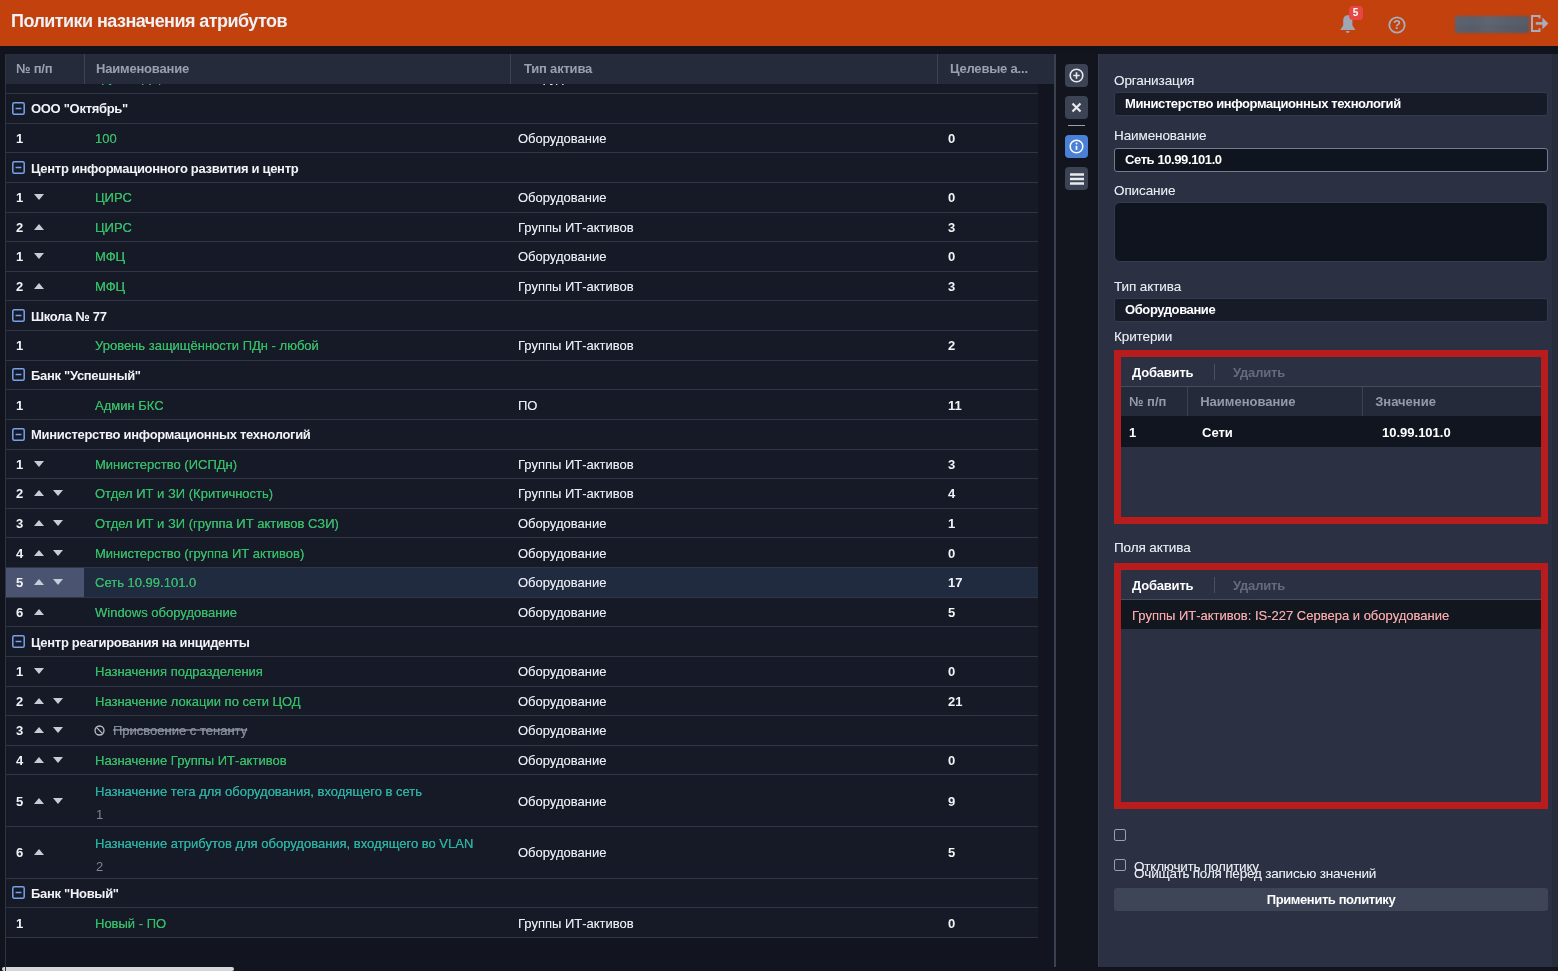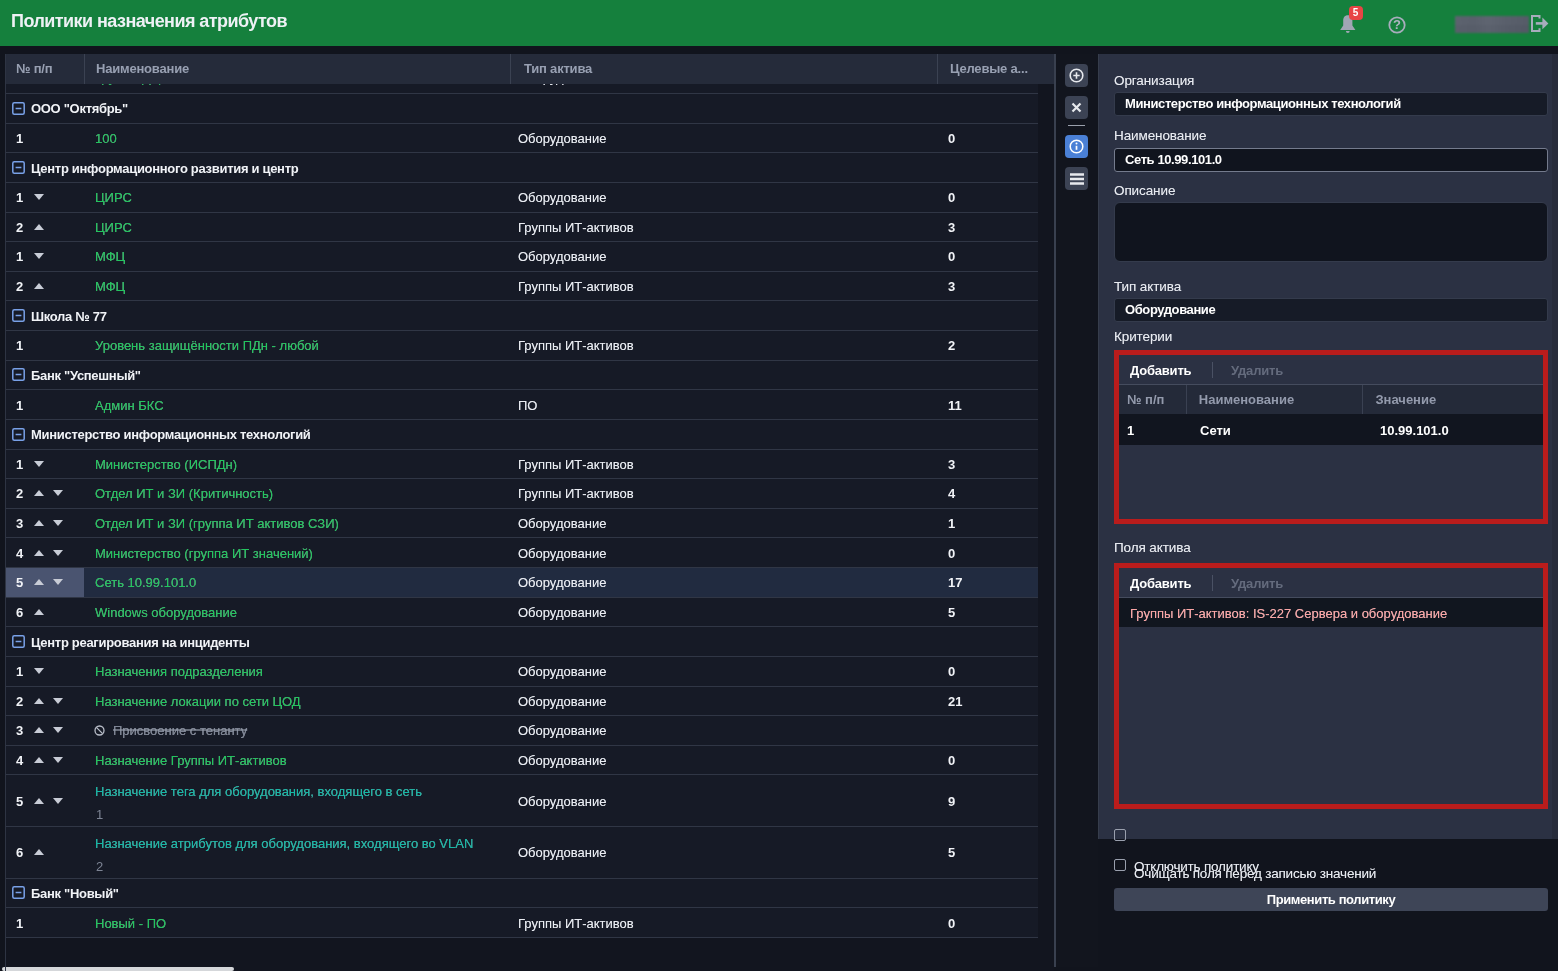--- a/index.html
+++ b/index.html
@@ -1,18 +1,18 @@
 <!DOCTYPE html>
 <html lang="ru"><head><meta charset="utf-8">
 <style>
 *{margin:0;padding:0;box-sizing:border-box}
 html,body{width:1558px;height:971px;overflow:hidden}
 body{background:#11141d;font-family:"Liberation Sans",sans-serif;position:relative;color:#e8ebf1}
 
-#topbar{position:absolute;left:0;top:0;width:1558px;height:46px;background:#15803d}
+#topbar{position:absolute;left:0;top:0;width:1558px;height:46px;background:#c2410c}
 #title{position:absolute;left:11px;top:11px;font-size:18px;font-weight:700;color:#eef1f5;letter-spacing:-0.55px}
 #bell{position:absolute;left:1338px;top:13px;line-height:0}
 #badge{position:absolute;left:1348.5px;top:5.5px;width:14px;height:14px;background:#e84545;border-radius:4px;color:#fff;font-size:10px;font-weight:700;text-align:center;line-height:14px}
 #help{position:absolute;left:1388px;top:16px}
 #blur1{position:absolute;left:1455px;top:16px;width:74px;height:17px;filter:blur(1px);background:linear-gradient(180deg,#5e6470 0%,#5e6470 55%,#535965 55%,#535965 100%)}
 #blur1:after{content:"";position:absolute;inset:0;background:linear-gradient(90deg,#5c626e 0%,#585e6a 25%,#5f6571 45%,#575d69 70%,#525864 100%);opacity:.7}
 #logout{position:absolute;left:1529px;top:13px;line-height:0}
 
 #table{position:absolute;left:5px;top:54px;width:1049px;height:917px;background:#12151f}
 #table:before{content:"";position:absolute;left:0;top:0;width:1px;height:100%;background:#2e3443;z-index:5}
@@ -43,27 +43,27 @@
 .l2a{position:absolute;left:90px;top:9px;font-size:13px;color:#14b8a6;text-shadow:0 0 .6px rgba(233,236,242,.55);white-space:nowrap}
 .l2b{position:absolute;left:91px;top:31.5px;font-size:13px;color:#7d8494}
 
 .rp .c2,.rp .c3{top:-14px;transform:none}
 
 #strip{position:absolute;left:1054px;top:54px;width:44px;height:913px;background:#12151e;border-left:2px solid #39404f}
 .tbtn{position:absolute;left:9px;width:23px;height:23px;background:#3c4354;border-radius:4px;display:flex;align-items:center;justify-content:center}
 .tbtn.act{background:#4a80d6}
 #tdiv{position:absolute;left:12px;top:71px;width:17px;height:1px;background:#9aa0ac}
 
-#panel{position:absolute;left:1098px;top:54px;width:460px;height:785px;background:#2b3143}
+#panel{position:absolute;left:1098px;top:54px;width:460px;height:913px;background:#2b3143}
 #panel:before{content:"";position:absolute;left:0;top:0;width:1px;height:100%;background:#363d4c}
 #panel .lab{position:absolute;left:16px;font-size:13.5px;color:#e7eaf0;text-shadow:0 0 .5px rgba(231,234,240,.5);letter-spacing:-0.1px}
 .inp{position:absolute;left:16px;width:434px;height:24px;background:#161b27;border:1px solid #343b4c;border-radius:3px;font-size:13px;font-weight:700;letter-spacing:-0.4px;color:#fff;line-height:22px;padding-left:10px;white-space:nowrap}
 .inpf{background:#10141e;border:1px solid #747b8d}
 #ta{position:absolute;left:16px;top:148px;width:434px;height:60px;background:#10141e;border:1px solid #343b4c;border-radius:6px}
-.box{position:absolute;left:16px;width:434px;border:5px solid #b91c1c;background:#2b3143}
+.box{position:absolute;left:16px;width:434px;border:7px solid #b91c1c;background:#2b3143}
 .btool{position:relative;height:30px;background:#2b3143;border-bottom:1px solid #454c5e}
 .btool .badd{position:absolute;left:11px;top:50%;transform:translateY(-50%);font-size:13px;font-weight:700;letter-spacing:-0.2px;color:#fff}
 .btool .bsep{position:absolute;left:93px;top:7px;width:1px;height:16px;background:#4a5164}
 .btool .bdel{position:absolute;left:112px;top:50%;transform:translateY(-50%);font-size:13px;font-weight:700;letter-spacing:-0.2px;color:#646b7d}
 .shead{position:relative;height:29px;background:#242a39;display:flex}
 .shead .sc{font-size:13px;font-weight:700;color:#939aac;line-height:29px;border-right:1px solid #3a4152;padding-left:8px}
 .s1{width:69px}.s2{width:180px;padding-left:12px !important}.s3{width:183px;border-right:none !important;padding-left:12px !important}
 .srow{position:relative;height:31px;background:#11151f}
 .srow .sv{position:absolute;top:50%;transform:translateY(-50%);font-size:13px;font-weight:700;color:#fff}
 .lrow{position:relative;height:29px;background:#11161f}
@@ -206,21 +206,21 @@
         <span class="up"></span>
         <span class="dn p2"></span>
         <span class="c2">Отдел ИТ и ЗИ (группа ИТ активов СЗИ)</span>
         <span class="c3">Оборудование</span>
         <span class="c4">1</span>
       </div>
       <div class="r">
         <span class="n">4</span>
         <span class="up"></span>
         <span class="dn p2"></span>
-        <span class="c2">Министерство (группа ИТ значений)</span>
+        <span class="c2">Министерство (группа ИТ активов)</span>
         <span class="c3">Оборудование</span>
         <span class="c4">0</span>
       </div>
       <div class="r rsel">
         <div class="selcell"></div>
         <span class="n">5</span>
         <span class="up"></span>
         <span class="dn p2"></span>
         <span class="c2">Сеть 10.99.101.0</span>
         <span class="c3">Оборудование</span>

